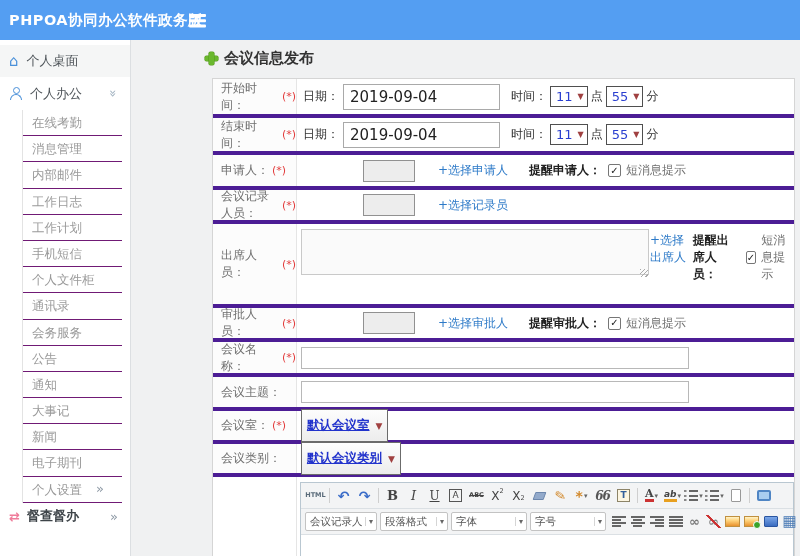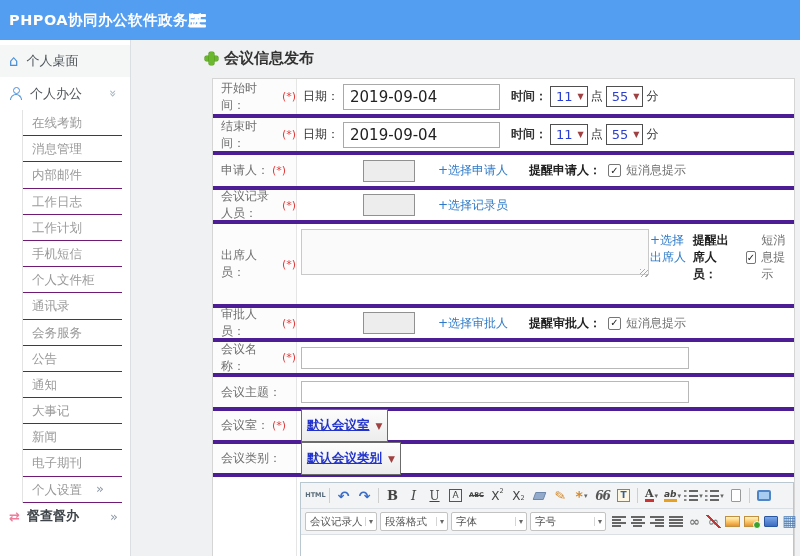--- a/index.html
+++ b/index.html
@@ -57,21 +57,21 @@
            padding-left:8px; font-size:12px; color:#6f6f6f; display:flex; align-items:center; }
   .req{ color:#e23b3b; margin-left:3px; font-size:11px; }
   .fcontent{ flex:1; display:flex; align-items:center; padding-left:3px;
              font-size:12px; color:#333; min-width:0; }
   .fcontent.col{ flex-direction:row; align-items:flex-start; justify-content:flex-start;
                  padding-top:5px; }
 
   .inp-date{ width:157px; height:26px; border:1px solid #a9a9a9; font-size:15px; color:#222;
              padding:0 6px; margin-left:4px; font-family:inherit; }
   .tlabel{ margin-left:3px; }
-  .tlabel2{ margin-left:11px;font-weight:bold; }
+  .tlabel2{ margin-left:11px; }
   .mini-select{ display:inline-flex; align-items:center; height:21px; border:1px solid #4f4f4f;
                 background:#fff; padding:0 3px 0 5px; margin:0 3px; cursor:pointer; }
   .mini-select .val{ color:#2a3fd0; font-size:13px; }
   .mini-select .arr{ color:#a04040; font-size:8px; margin-left:5px; }
 
   .inp-small{ width:52px; height:22px; background:#ededed; border:1px solid #919191;
               margin-left:63px; }
   .lnk{ color:#2d7ac8; font-size:12px; margin-left:23px; text-decoration:none; cursor:pointer; }
   .remind{ font-weight:bold; color:#222; margin-left:21px; }
   .cb{ width:13px; height:13px; border:1px solid #767676; border-radius:2px; background:#fff;

